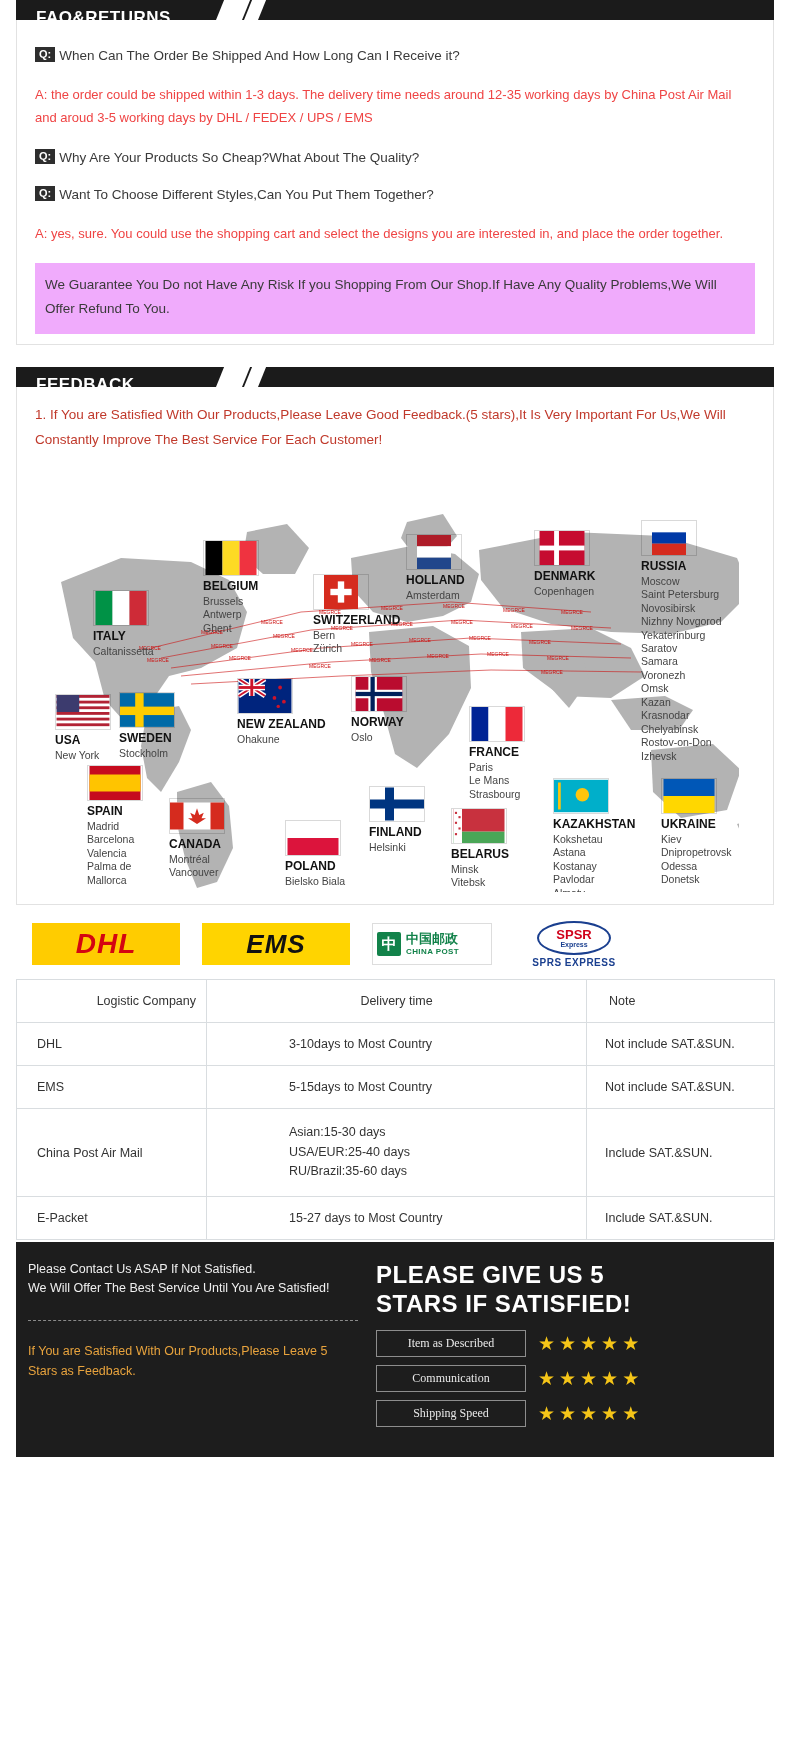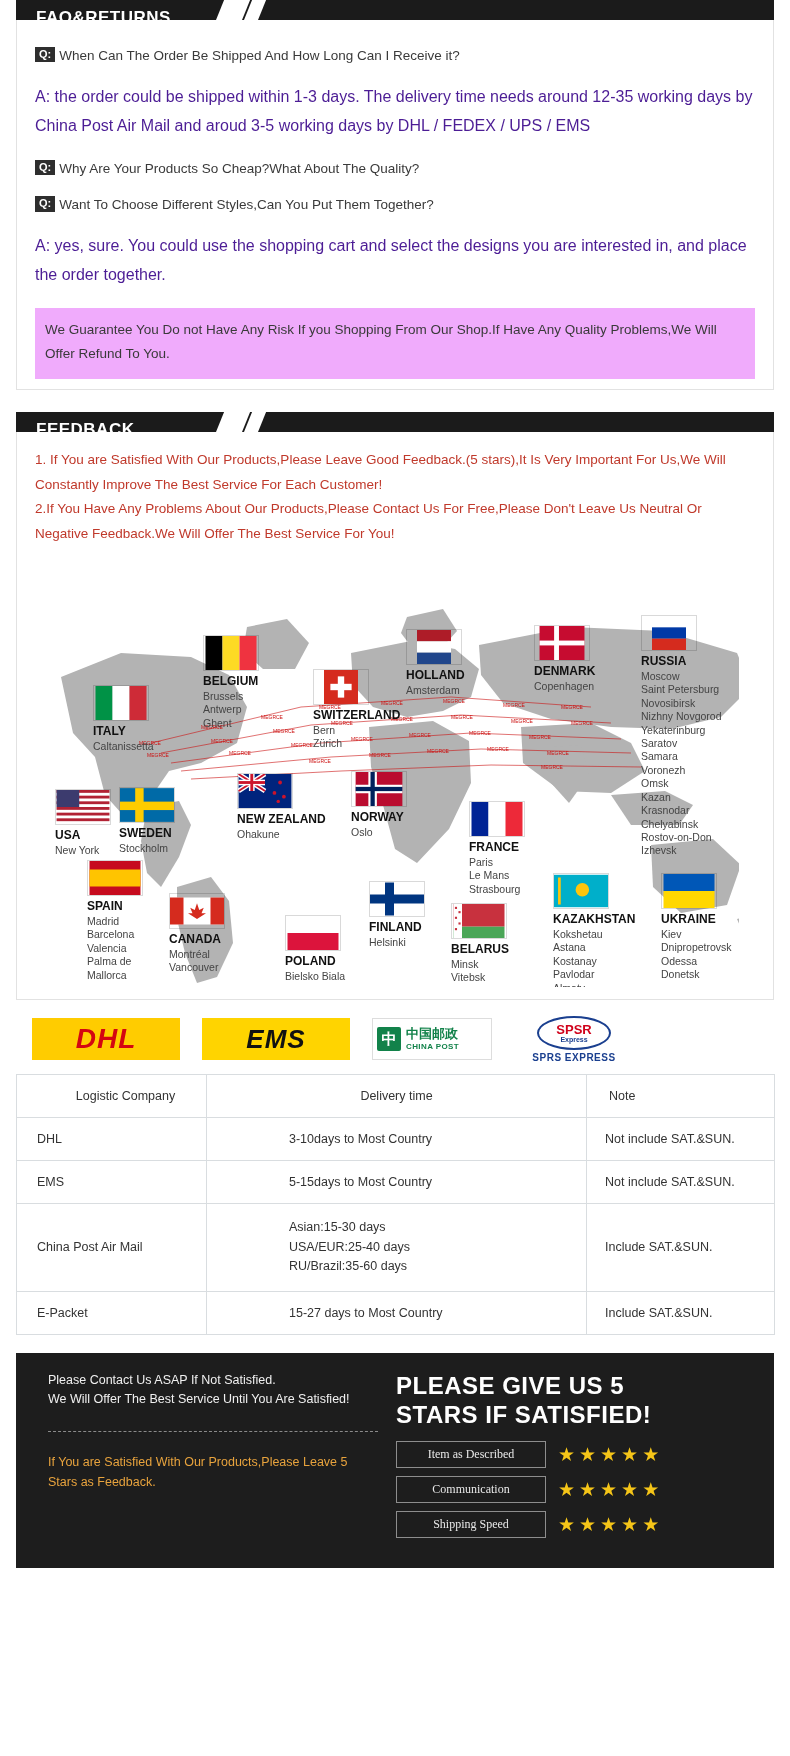--- a/index.html
+++ b/index.html
@@ -59,22 +59,22 @@
     background: #2e2e2e;
     color: #fff;
     font-size: 11px;
     font-weight: bold;
     padding: 1px 4px;
     margin-right: 4px;
     line-height: 1.2;
     vertical-align: 2px;
   }
   .aline {
-    font-size: 16px;
-    color: #4c1d95;
+    font-size: 13px;
+    color: #ef4444;
     line-height: 1.8;
     margin: 16px 0 18px 0;
   }
   .guarantee {
     background: #f0abfc;
     font-size: 13.5px;
     color: #3a3a3a;
     line-height: 1.8;
     padding: 10px 10px 12px 10px;
     margin-top: 6px;
@@ -176,30 +176,30 @@
     border: 1px solid #d9dde0;
     font-size: 12.5px;
     color: #333;
     padding: 14px 10px;
     vertical-align: middle;
   }
   table.ship td.c1 { width: 190px; padding-left: 20px; }
   table.ship td.c2 { width: 380px; padding-left: 82px; }
   table.ship td.c3 { width: 188px; padding-left: 18px; }
   table.ship tr.head td { text-align: center; padding-left: 10px; }
-  table.ship tr.head td.c1 { text-align: center; padding-left: 38px; }
+  table.ship tr.head td.c1 { text-align: right; padding-left: 38px; }
   table.ship tr.head td.c3 { text-align: left; padding-left: 22px; }
   .multi { line-height: 1.55; margin-top: 32px; }
 
   
   .footer {
-    margin: 18px 16px 14px 16px;
+    margin: 2px 16px 14px 16px;
     background: #1d1d1d;
     display: flex;
-    padding: 18px 20px 22px 32px;
+    padding: 18px 20px 22px 12px;
     gap: 18px;
   }
   .f-left { width: 330px; }
   .f-left p { margin: 0; font-size: 12.5px; line-height: 1.55; color: #f0f0f0; }
   .f-dash {
     border: none; border-top: 1px dashed #8a8a8a;
     margin: 22px 0 20px 0;
   }
   .f-left .orange { color: #e8a33d; font-size: 12.5px; line-height: 1.6; }
   .f-right { flex: 1; }
@@ -247,21 +247,20 @@
   </div>
 
   <div class="fb-wrap">
     <div class="banner">
       <div class="banner-title">FEEDBACK</div>
       <div class="slash1"></div>
       <div class="slash2"></div>
     </div>
     <div class="fb-body">
       <div class="fb-line">1. If You are Satisfied With Our Products,Please Leave Good Feedback.(5 stars),It Is Very Important For Us,We Will Constantly Improve The Best Service For Each Customer!</div>
-      <div class="fb-line">2.If You Have Any Problems About Our Products,Please Contact Us For Free,Please Don't Leave Us Neutral Or Negative Feedback.We Will Offer The Best Service For You!</div>
 
       <div class="map-wrap">
         <svg class="map-svg" width="720" height="430" viewBox="0 0 720 430">
           <g fill="#b3b3b3">
 
             <path d="M10 120 L70 96 L140 100 L178 118 L196 150 L186 186 L150 206 L118 214 L96 246 L72 258 L54 238 L44 200 L22 176 Z"></path>
             <path d="M96 250 L128 244 L140 268 L128 300 L110 330 L96 316 L90 284 Z"></path>
 
             <path d="M196 70 L236 62 L258 86 L244 112 L212 112 L192 94 Z"></path>
 

